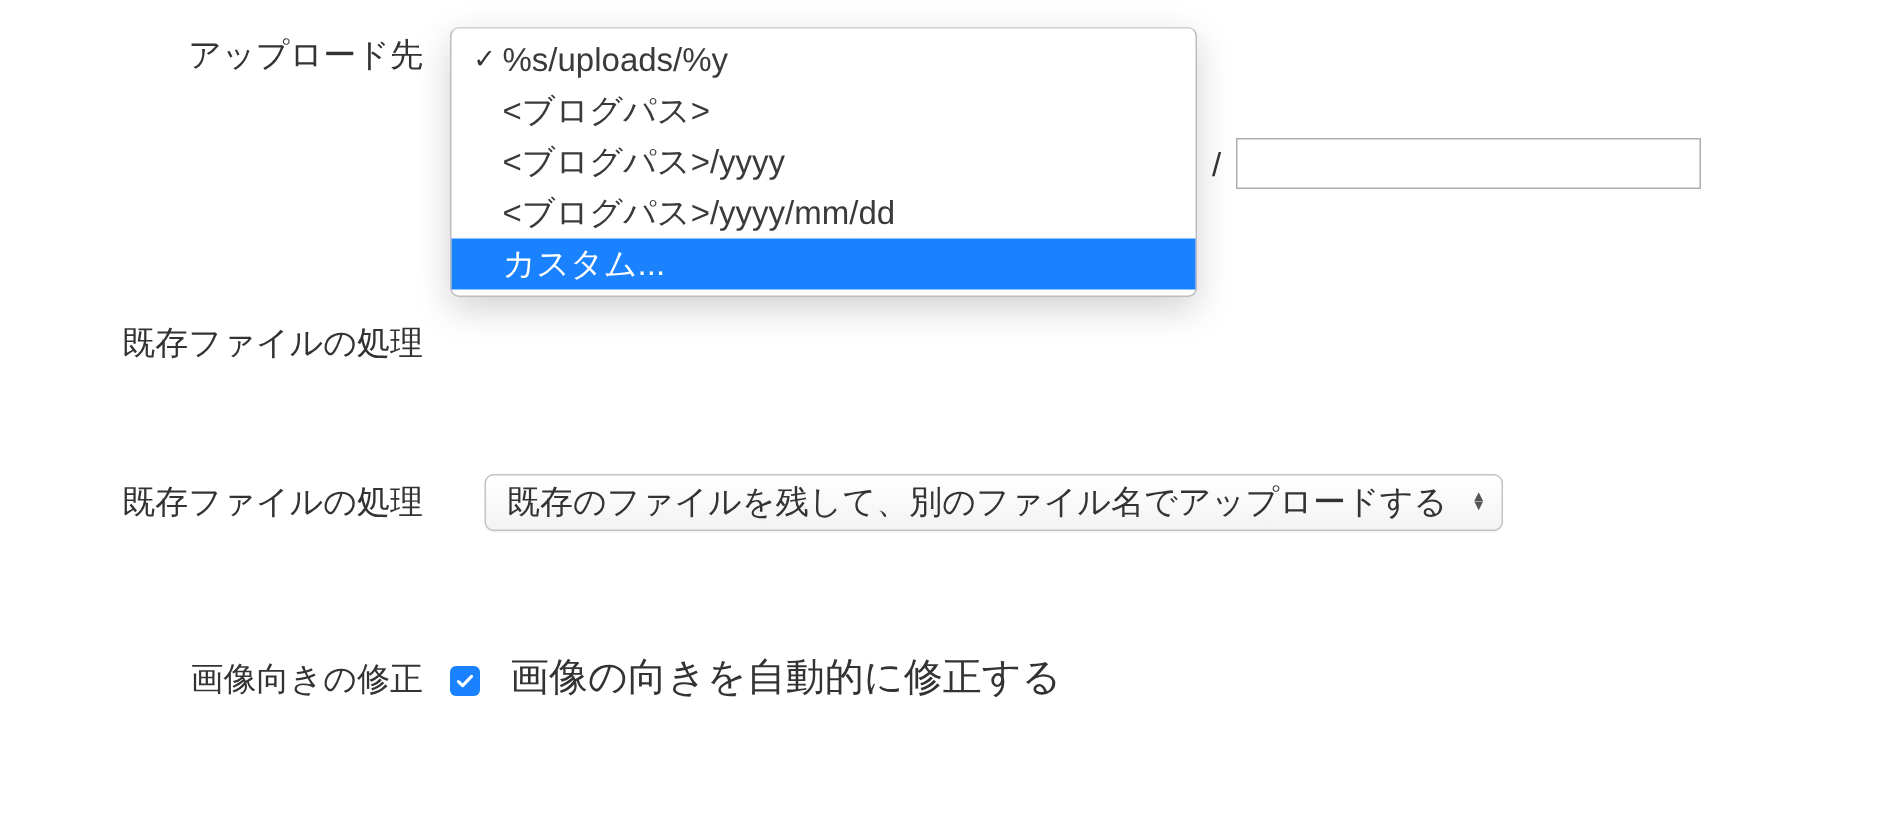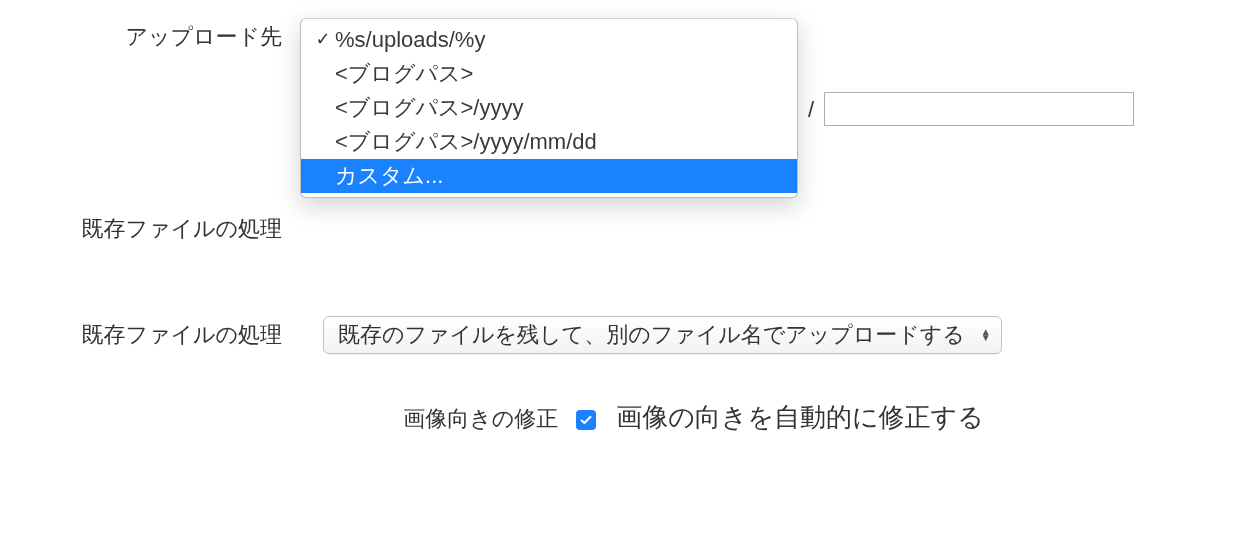--- a/index.html
+++ b/index.html
@@ -125,21 +125,21 @@
   }
   .cb svg { width: 14px; height: 14px; }
   .cb-label { font-size: 26px; color: #333; }
 
   
   .form { position: relative; }
   .abs { position: absolute; left: 0; }
   #r1 { top: 18px; }
   #r2 { top: 210px; }
   #r3 { top: 316px; }
-  #r4 { top: 400px; justify-content: center; }
+  #r4 { top: 434px; }
   .row.abs { width: 100%; }
 </style>
 </head>
 <body>
 
 <div class="form">
 
   <div class="row abs" id="r1">
     <div class="label-col">アップロード先</div>
     <div class="field-col">

